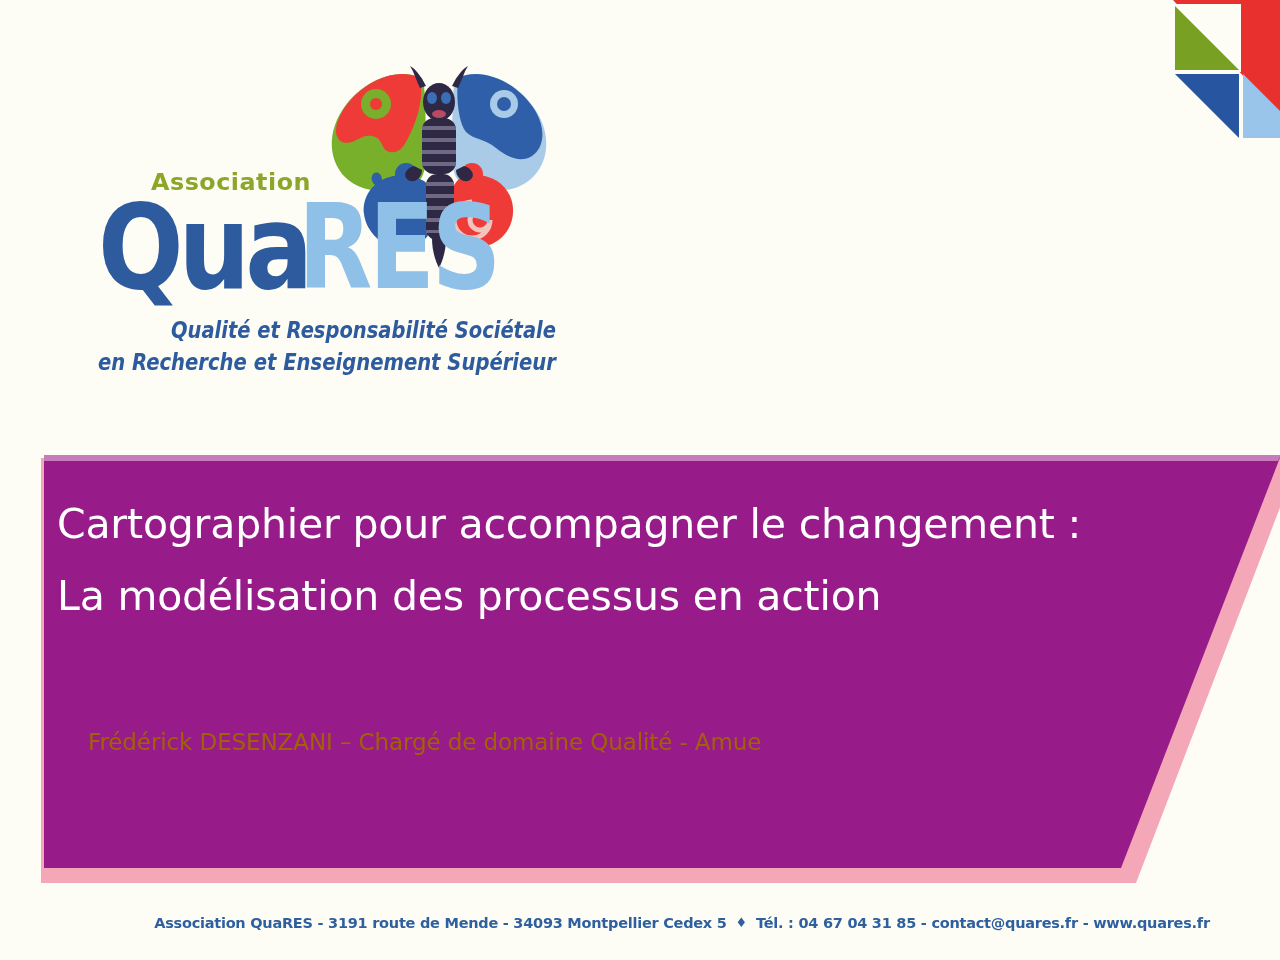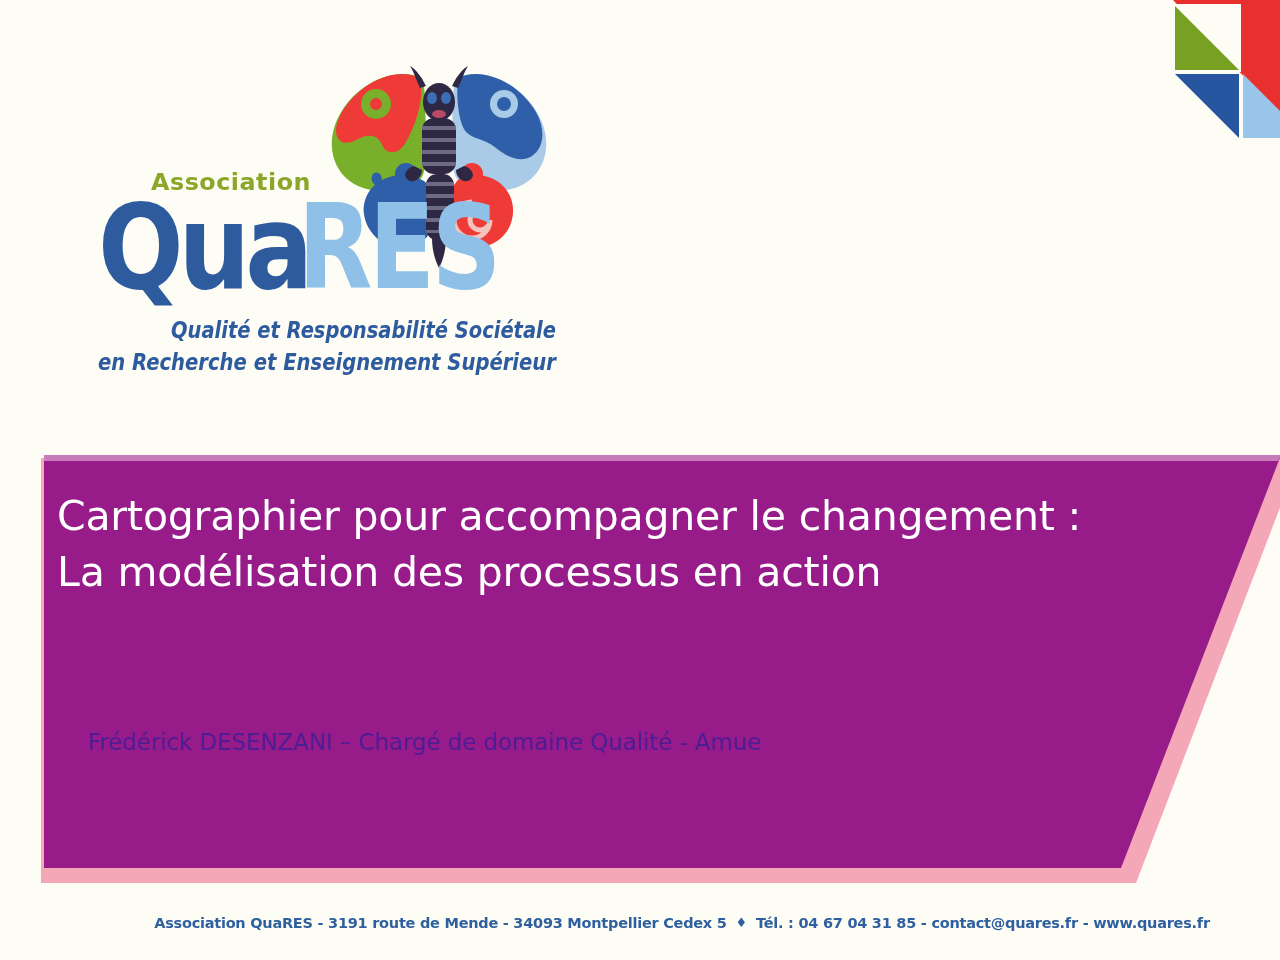--- a/index.html
+++ b/index.html
@@ -79,29 +79,29 @@
   }
   #title-line {
     position: absolute;
     left: 16px;
     top: 33px;
     width: 1180px;
     color: #ffffff;
     font-family: "DejaVu Sans", sans-serif;
     font-size: 41px;
     font-weight: 400;
-    line-height: 56px;
+    line-height: 72px;
     letter-spacing: -0.2px;
     white-space: pre-line;
   }
   #author-line {
     position: absolute;
     left: 47px;
     top: 274px;
-    color: #4c1d95;
+    color: #a16207;
     font-family: "DejaVu Sans", sans-serif;
     font-size: 23px;
     font-weight: 400;
     letter-spacing: -0.1px;
     white-space: nowrap;
   }
 
   
   #footer {
     position: absolute;

